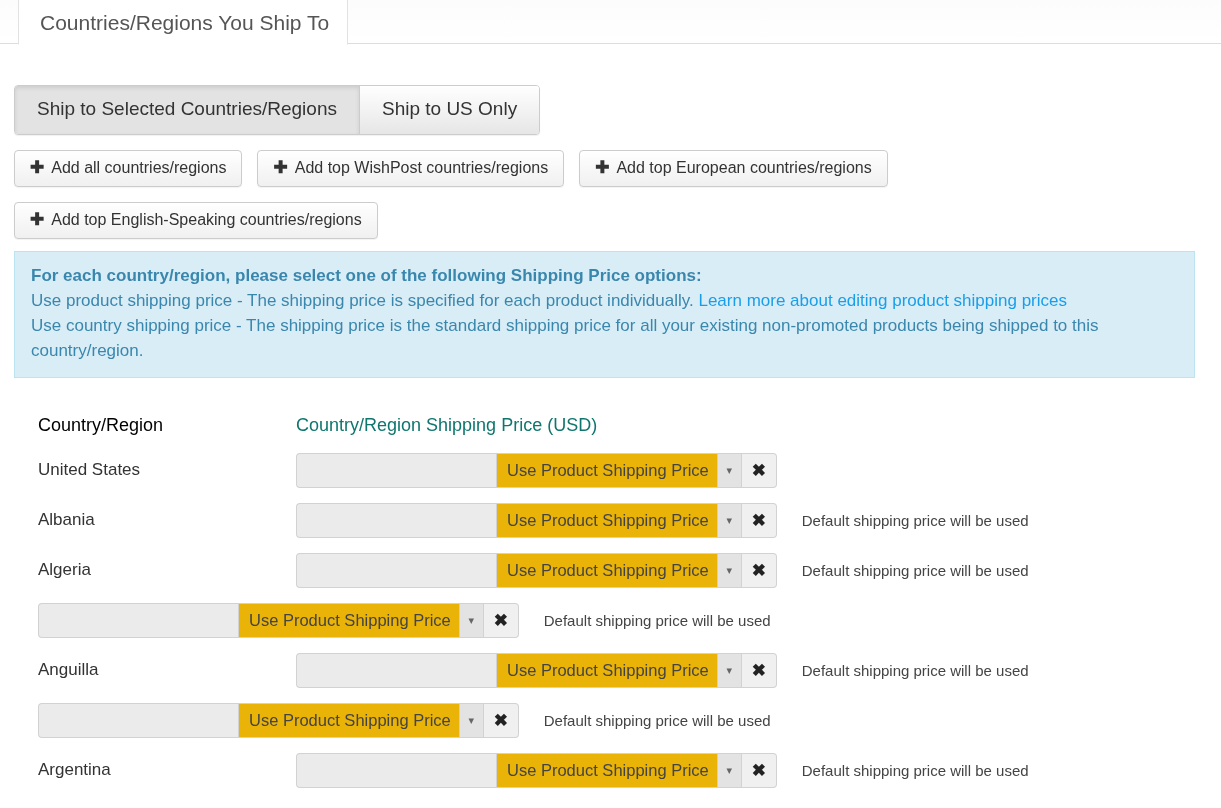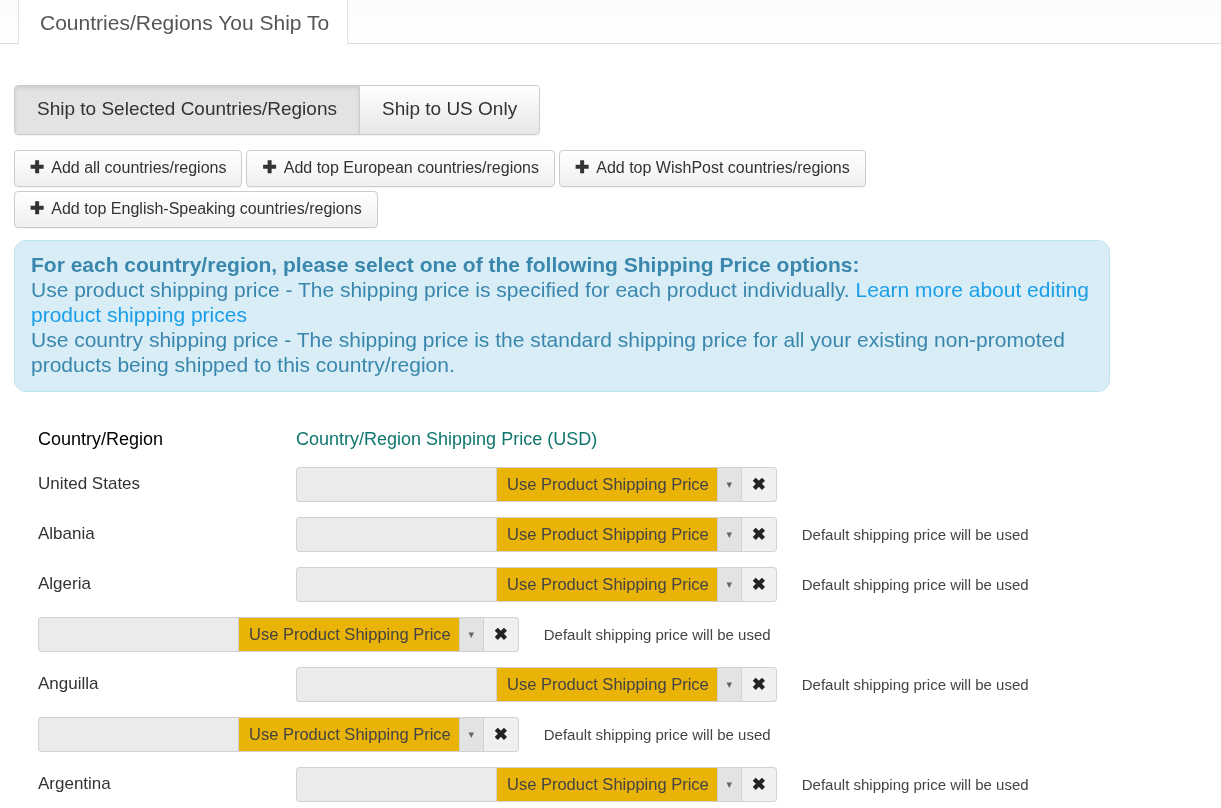--- a/index.html
+++ b/index.html
@@ -56,47 +56,47 @@
     white-space: nowrap;
     line-height: 24px;
   }
   .toggle-btn + .toggle-btn { border-left: 1px solid #cccccc; }
   .toggle-btn.active {
     background: #e3e3e3;
     box-shadow: inset 0 2px 4px rgba(0,0,0,.10);
   }
 
   
-  .add-row { margin: 15px 0 0 14px; display: flex; flex-wrap: wrap; gap: 4px; max-width: 1195px; }
+  .add-row { margin: 15px 0 0 14px; display: flex; flex-wrap: wrap; gap: 15px; max-width: 1195px; }
   .add-btn {
     font-family: "Liberation Sans", sans-serif;
     font-size: 16px;
     color: #333333;
     background: linear-gradient(to bottom, #ffffff 0%, #f0f0f0 100%);
     border: 1px solid #cccccc;
     border-radius: 4px;
     padding: 7px 15px 8px;
     cursor: pointer;
     white-space: nowrap;
     line-height: 20px;
     box-shadow: 0 1px 1px rgba(0,0,0,.05);
   }
   .plus-icon { font-weight: bold; font-size: 17px; margin-right: 7px; display: inline-block; }
 
   
   .banner {
     margin: 12px 14px 0 14px;
     background: #d9edf7;
     border: 1px solid #bce3f0;
-    border-radius: 12px;
+    border-radius: 0;
     padding: 11px 16px 14px 16px;
     color: #3a87ad;
-    font-size: 21px;
+    font-size: 17px;
     line-height: 25px;
-    width: 1096px;
+    width: 1181px;
   }
   .banner .b-title { font-weight: bold; display: block; }
   .banner a { color: #1a9ee8; text-decoration: none; }
 
   
   .table { margin: 27px 0 0 0; padding-left: 38px; }
   .thead { display: flex; align-items: center; height: 40px; }
   .th-country { width: 258px; font-size: 18px; color: #000000; }
   .th-price { font-size: 18px; color: #0f766e; }
 
@@ -164,22 +164,22 @@
   </div>
 </div>
 
 <div class="toggle-group">
   <button class="toggle-btn active">Ship to Selected Countries/Regions</button>
   <button class="toggle-btn">Ship to US Only</button>
 </div>
 
 <div class="add-row">
   <button class="add-btn"><span class="plus-icon">✚</span><span>Add all countries/regions</span></button>
+  <button class="add-btn"><span class="plus-icon">✚</span><span>Add top WishPost countries/regions</span></button>
   <button class="add-btn"><span class="plus-icon">✚</span><span>Add top European countries/regions</span></button>
-  <button class="add-btn"><span class="plus-icon">✚</span><span>Add top WishPost countries/regions</span></button>
   <button class="add-btn"><span class="plus-icon">✚</span><span>Add top English-Speaking countries/regions</span></button>
 </div>
 
 <div class="banner">
   <span class="b-title">For each country/region, please select one of the following Shipping Price options:</span>
   <span>Use product shipping price - The shipping price is specified for each product individually. </span><a href="#">Learn more about editing product shipping prices</a><br>
   <span>Use country shipping price - The shipping price is the standard shipping price for all your existing non-promoted products being shipped to this country/region.</span>
 </div>
 
 <div class="table">

